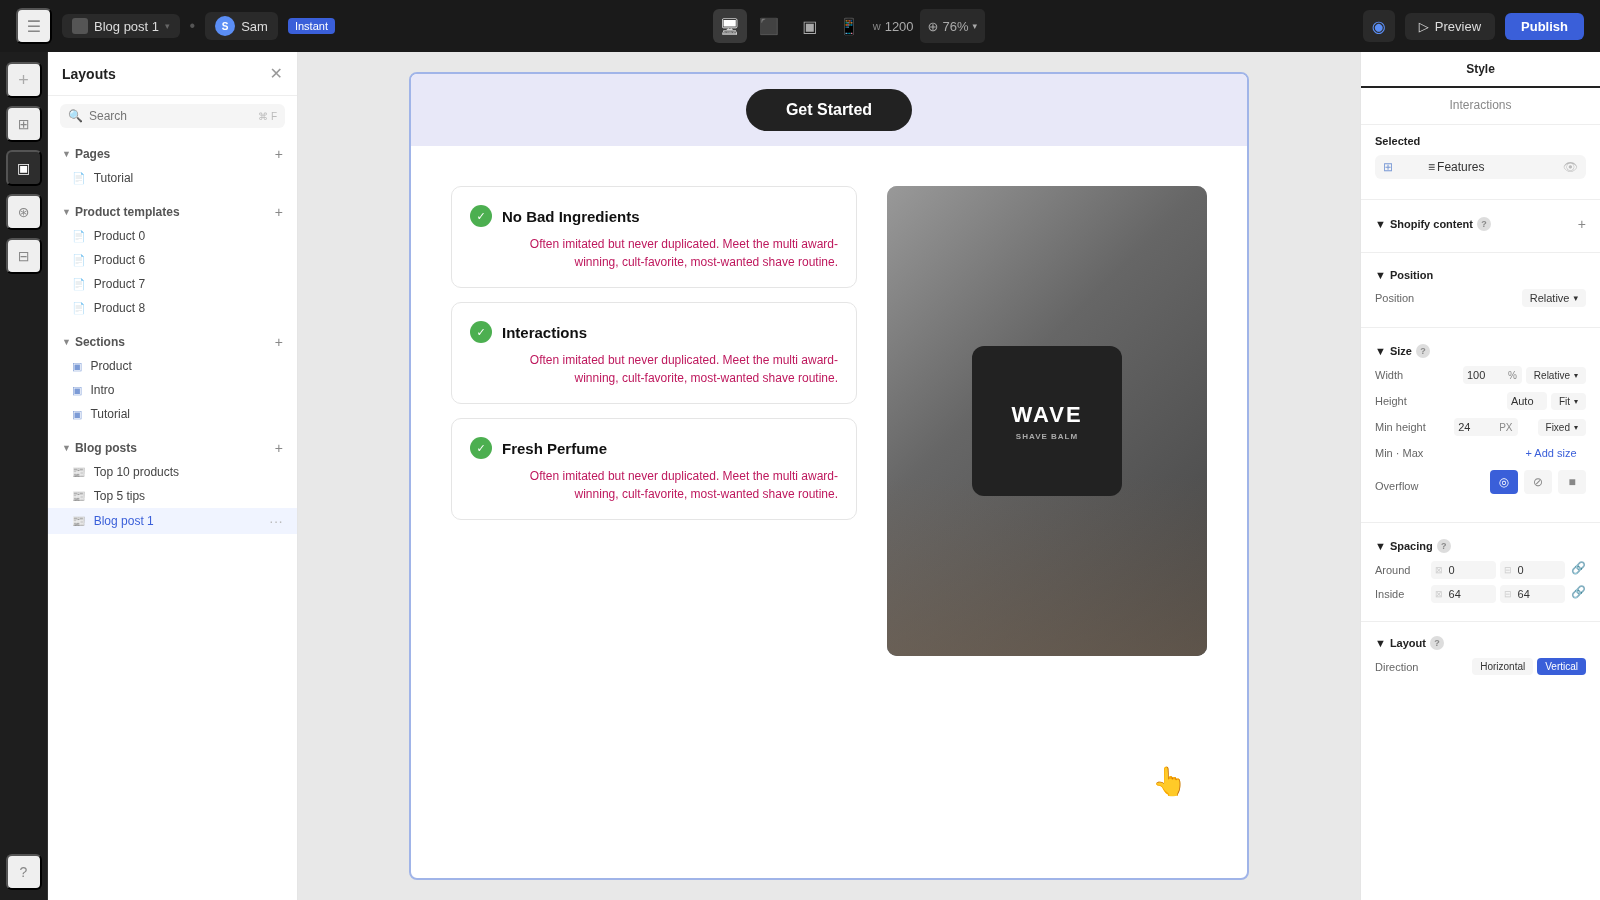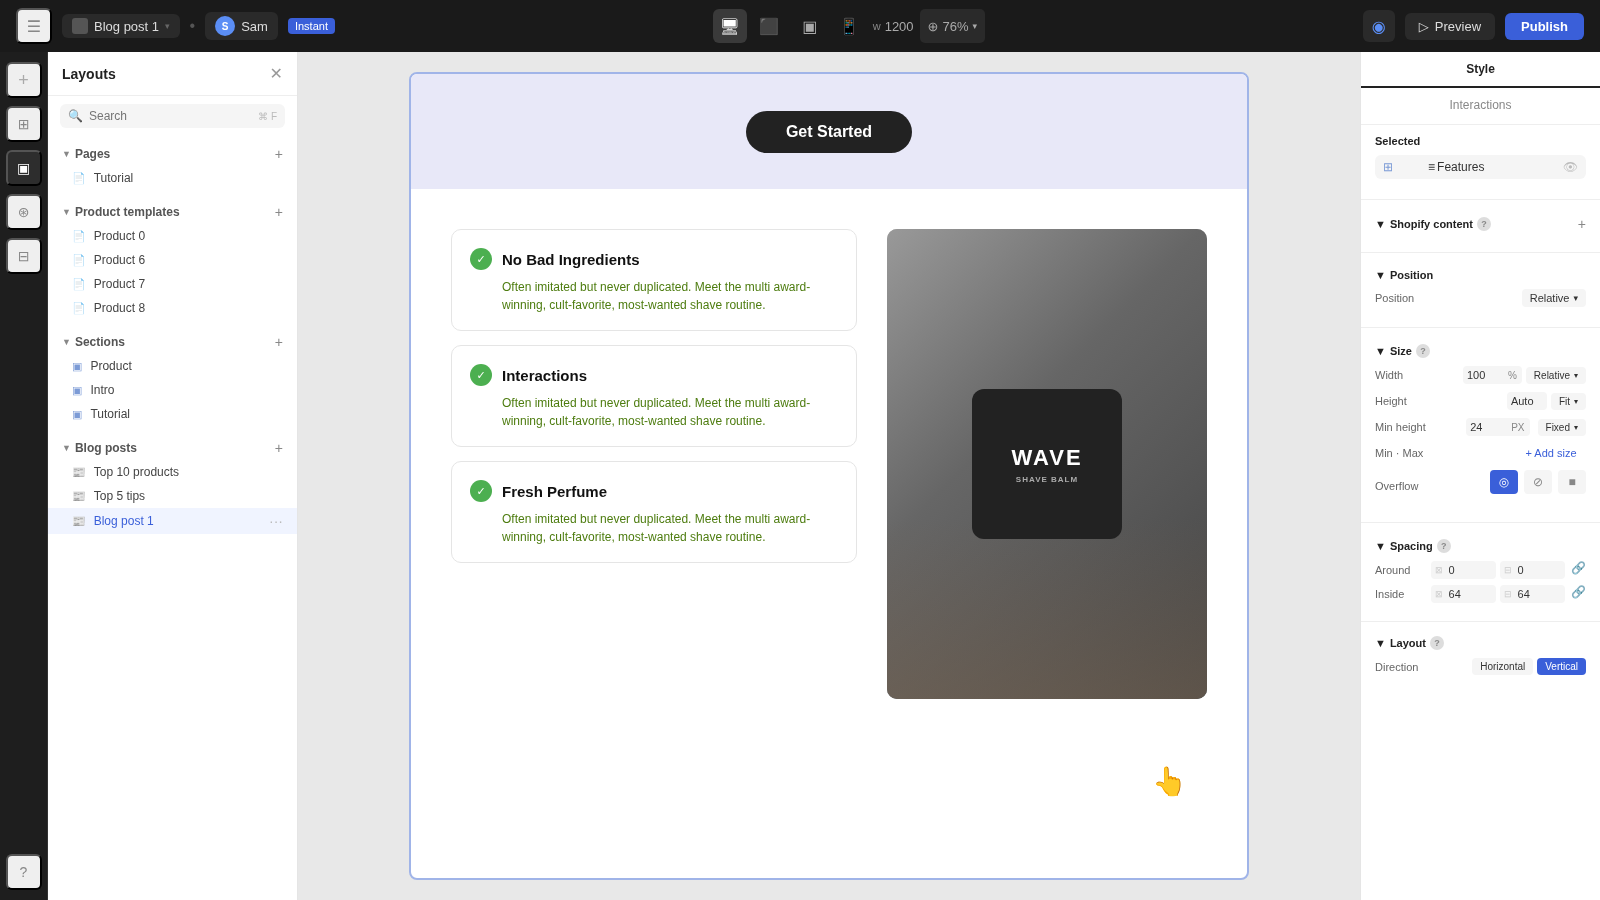--- a/index.html
+++ b/index.html
@@ -105,38 +105,38 @@
     
     .canvas-area {
       flex: 1; background: #e8e8e8; overflow: auto; display: flex; justify-content: center; padding: 20px;
     }
     .canvas-frame {
       background: #fff; border-radius: 8px; overflow: hidden;
       width: 840px; min-height: 700px; position: relative;
       border: 2px solid #a0b4e8;
     }
     .canvas-top-banner {
-      background: #e8e8f8; height: 115px; display: flex; align-items: center; justify-content: center;
+      background: #e8e8f8; height: 72px; display: flex; align-items: center; justify-content: center;
     }
     .banner-button {
       background: #222; color: #fff; border: none; border-radius: 25px; padding: 12px 40px;
       font-size: 16px; font-weight: 600; cursor: pointer;
     }
     .canvas-content { padding: 40px 40px 40px 40px; }
     .canvas-heading { font-size: 32px; font-weight: 800; color: #111; margin-bottom: 28px; }
     .features-layout { display: flex; gap: 30px; }
     .features-list { flex: 1; display: flex; flex-direction: column; gap: 14px; }
     .feature-card {
       border: 1px solid #e5e5e5; border-radius: 10px; padding: 18px 18px 16px;
       background: #fff;
     }
     .feature-card-header { display: flex; align-items: center; gap: 10px; margin-bottom: 8px; }
     .feature-check { width: 22px; height: 22px; border-radius: 50%; background: #4caf50; display: flex; align-items: center; justify-content: center; color: white; font-size: 11px; flex-shrink: 0; }
     .feature-title { font-size: 15px; font-weight: 700; color: #111; }
-    .feature-desc { font-size: 12px; color: #4d7c0f; line-height: 1.5; padding-left: 32px; }
+    .feature-desc { font-size: 12px; color: #be185d; line-height: 1.5; padding-left: 32px; text-align: right; }
     .product-image {
       width: 320px; height: 470px; border-radius: 10px; overflow: hidden; flex-shrink: 0;
       background: #c8c8c8;
     }
     .product-image-inner {
       width: 100%; height: 100%;
       background: linear-gradient(160deg, #bbb 0%, #888 100%);
       display: flex; align-items: center; justify-content: center; position: relative;
     }
     .wave-jar {
@@ -496,21 +496,21 @@
           </div>
           <div class="prop-select" style="font-size:10px;">
             <span>Fit</span>
             <span style="font-size:8px;">▾</span>
           </div>
         </div>
       </div>
 
       <div class="prop-row">
         <span class="prop-label">Min height</span>
-        <div style="display:flex;gap:8px;align-items:center;">
+        <div style="display:flex;gap:20px;align-items:center;">
           <div class="size-field">
             <input class="size-field-input" value="24" style="">
             <span class="size-field-unit">PX</span>
           </div>
           <div class="prop-select" style="font-size:10px;">
             <span>Fixed</span>
             <span style="font-size:8px;">▾</span>
           </div>
         </div>
       </div>

